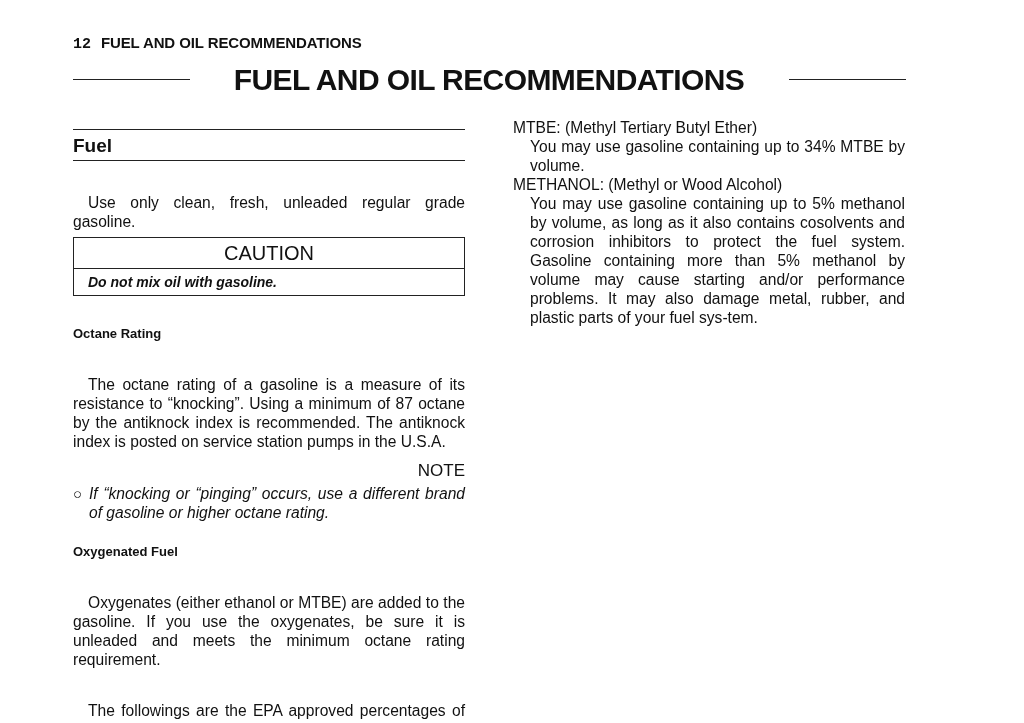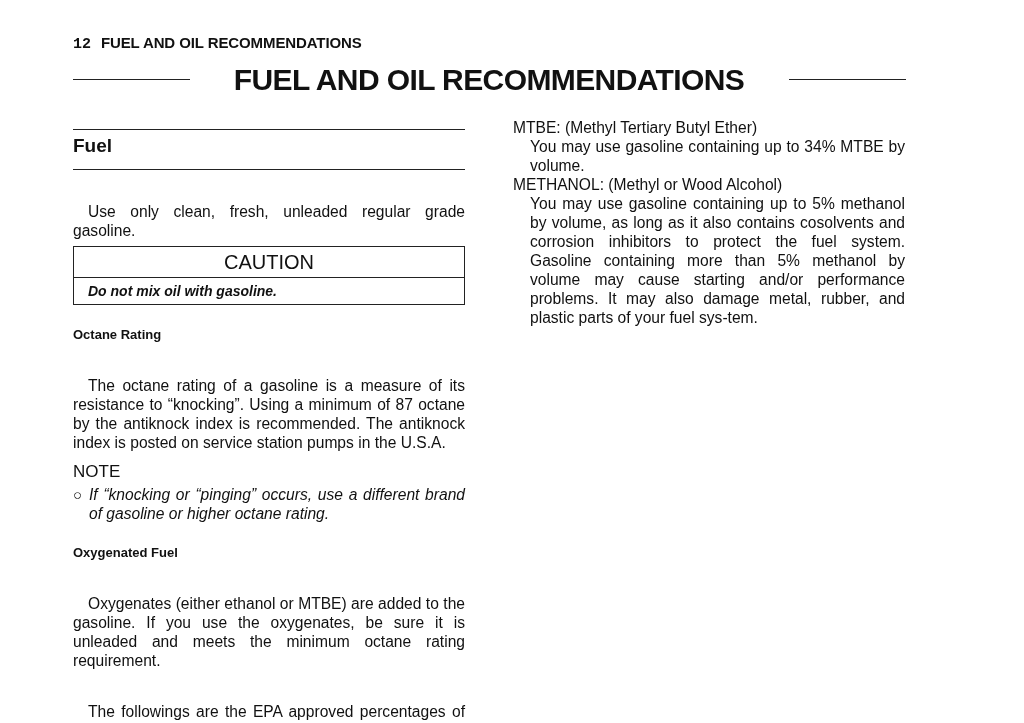--- a/index.html
+++ b/index.html
@@ -60,30 +60,30 @@
     }
     .col-left { left: 73px; top: 129px; width: 392px; }
     .col-right { left: 513px; top: 118px; width: 392px; }
 
     .section-head {
       border-top: 1.5px solid #222;
       border-bottom: 1.5px solid #222;
       font-size: 19px;
       font-weight: bold;
       line-height: 28px;
-      padding: 2px 0 9px 0;
+      padding: 2px 0 0 0;
       margin-bottom: 12px;
     }
     p { margin: 0; text-align: justify; }
     .indent { text-indent: 15px; margin-top: 32px; }
 
     .caution-box {
       border: 1.5px solid #222;
       margin-top: 6px;
-      margin-bottom: 20px;
+      margin-bottom: 28px;
     }
     .caution-title {
       text-align: center;
       font-size: 20px;
       line-height: 30px;
       border-bottom: 1.5px solid #222;
       font-weight: normal;
     }
     .caution-text {
       font-weight: bold;
@@ -92,21 +92,21 @@
       font-size: 14px;
       font-style: italic;
     }
 
     .subhead {
       font-weight: bold;
       font-size: 13px;
       line-height: 19px;
     }
     .note-title {
-      text-align: left;
+      text-align: right;
       font-size: 17px;
       line-height: 22px;
       margin-top: 9px;
       margin-bottom: 2px;
     }
     .note-item {
       position: relative;
       padding-left: 16px;
       font-style: italic;
       text-align: justify;

